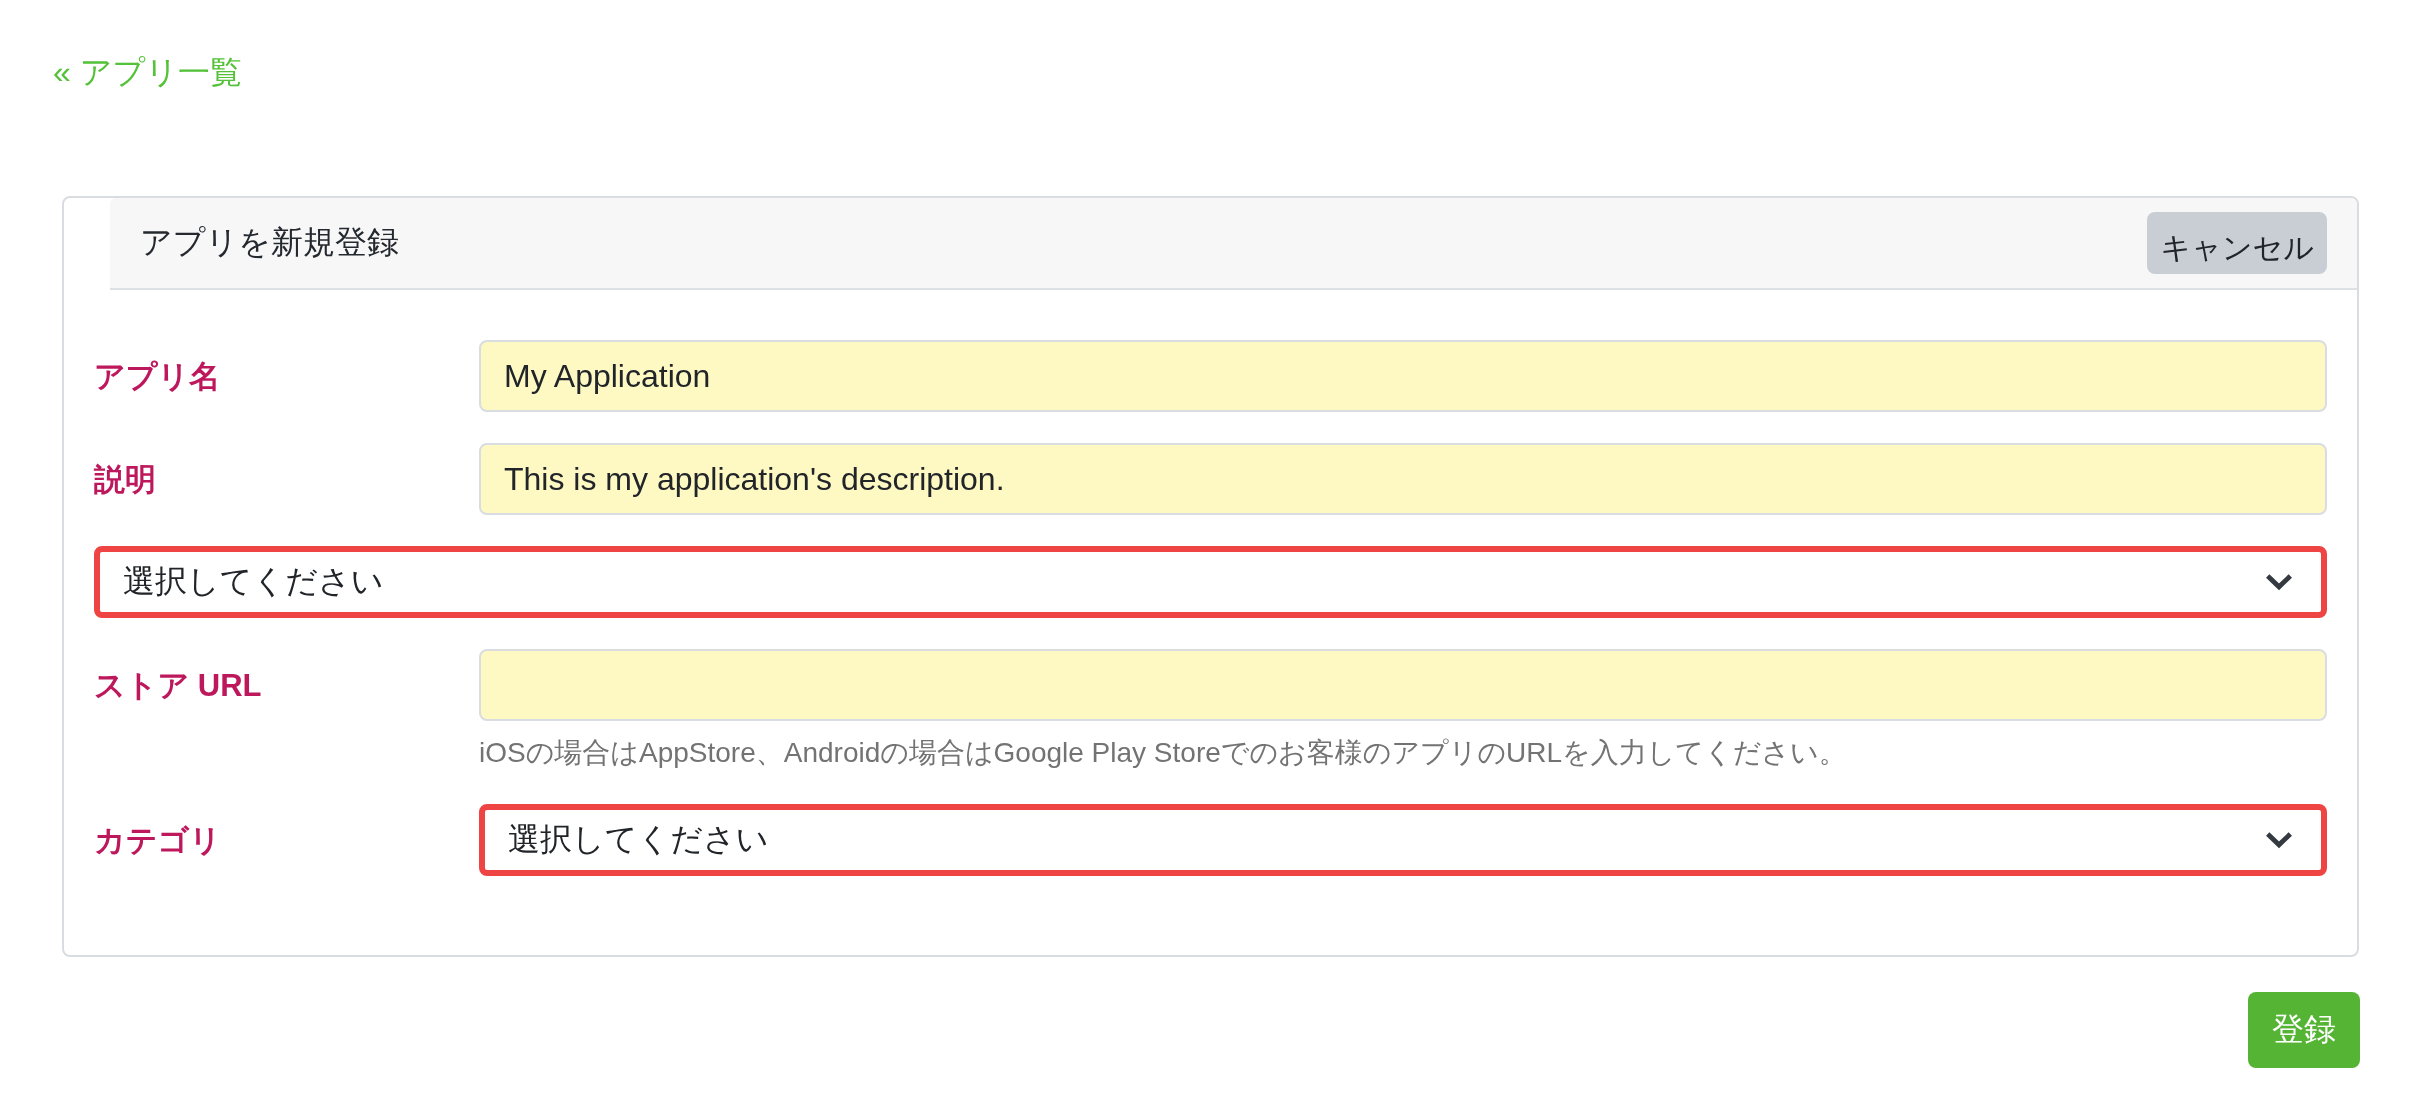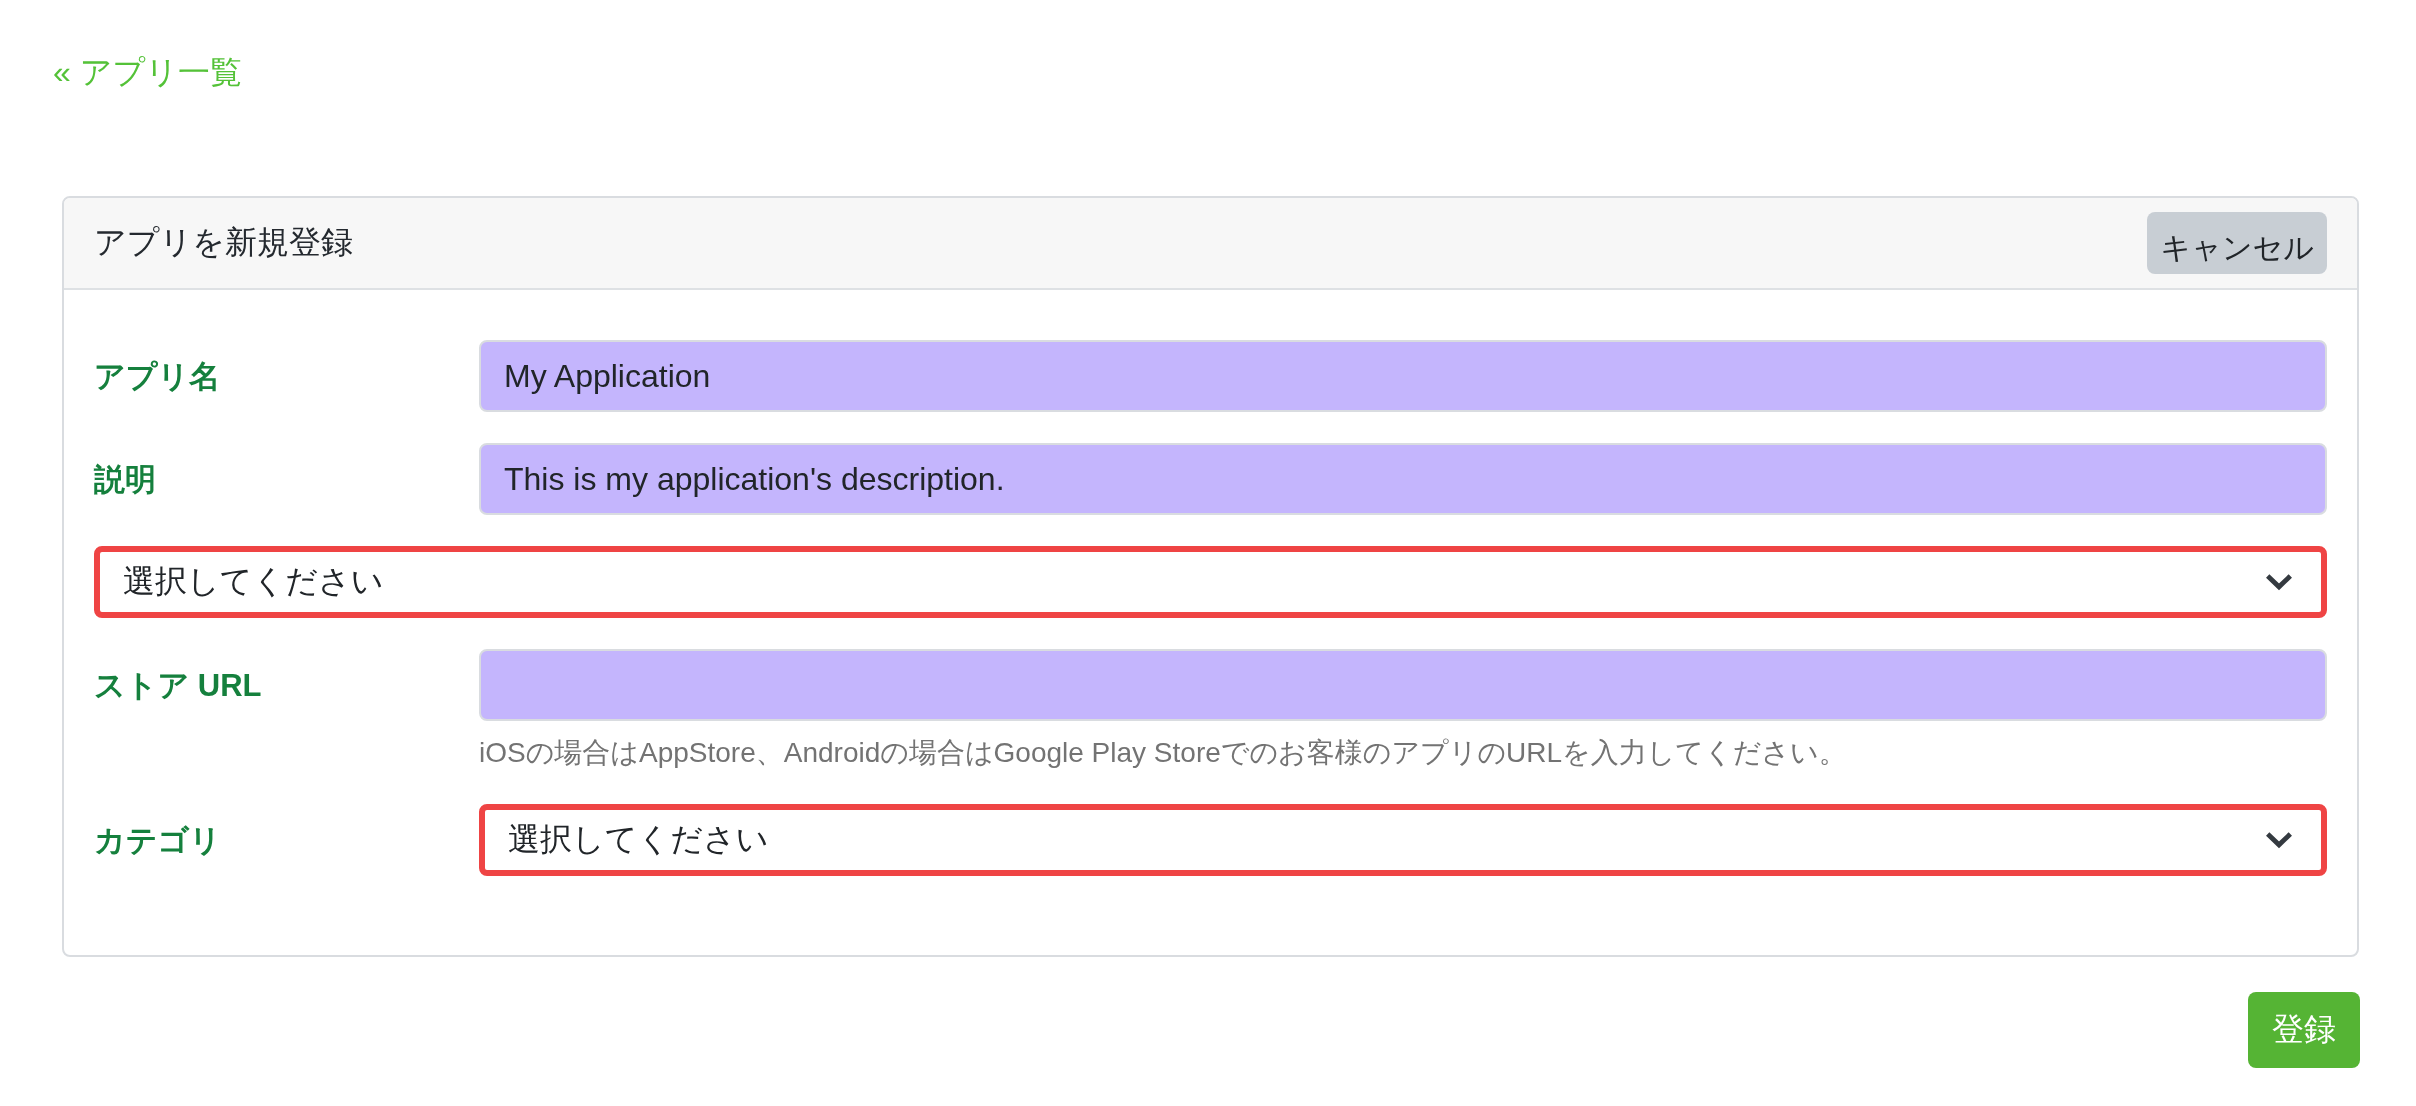--- a/index.html
+++ b/index.html
@@ -7,35 +7,35 @@
     font-family: "Liberation Sans", sans-serif; color: #212529; overflow: hidden; }
   .page { position: relative; width: 2416px; height: 1026px; }
 
   .back-link { position: absolute; left: 53px; top: 52px; font-size: 32px;
     line-height: 40px; color: #54c238; text-decoration: none; cursor: pointer; }
 
   .panel { position: absolute; left: 62px; top: 196px; width: 2297px; height: 761px;
     background: #ffffff; border: 2px solid #d9dce0; border-radius: 8px; }
 
   .panel-header { height: 92px; background: #f7f7f7; border-bottom: 2px solid #dee1e4;
-    border-radius: 6px 6px 0 0; display: flex; align-items: center; padding: 0 30px; }
+    border-radius: 6px 6px 0 0; display: flex; align-items: center; padding: 0 30px; margin-left: 46px; }
   .panel-title { font-size: 32px; font-weight: 400; color: #24292f; }
   .cancel-btn { margin-left: auto; height: 62px; padding: 16px 13px; background: #c8ced4;
     border: none; border-radius: 8px; font-size: 30px; color: #212529;
     font-family: "Liberation Sans", sans-serif; cursor: pointer; }
 
   .panel-body { padding: 50px 30px 0 30px; }
 
   .form-row { display: flex; align-items: flex-start; margin-bottom: 31px; }
   .form-label { flex: none; width: 385px; padding-top: 16px; font-size: 31px;
-    font-weight: 700; color: #15803d; }
+    font-weight: 700; color: #be185d; }
   .field-col { flex: 1; min-width: 0; }
 
   .text-input { display: block; width: 100%; height: 72px; border: 2px solid #d9dce0;
-    border-radius: 8px; background: #c4b5fd; padding: 0 23px; font-size: 32px;
+    border-radius: 8px; background: #fef9c3; padding: 0 23px; font-size: 32px;
     color: #212529; font-family: "Liberation Sans", sans-serif; outline: none; }
 
   .select-box { position: relative; width: 100%; height: 72px; border: 6px solid #ef4444;
     border-radius: 8px; background: #ffffff; display: flex; align-items: center;
     padding: 0 70px 0 23px; font-size: 32px; color: #212529; cursor: pointer; }
   .select-box .chev { position: absolute; right: 28px; top: 50%; margin-top: -9px;
     width: 28px; height: 18px; }
 
   .help-text { margin-top: 12px; font-size: 28px; line-height: 40px; color: #737373; }
 

